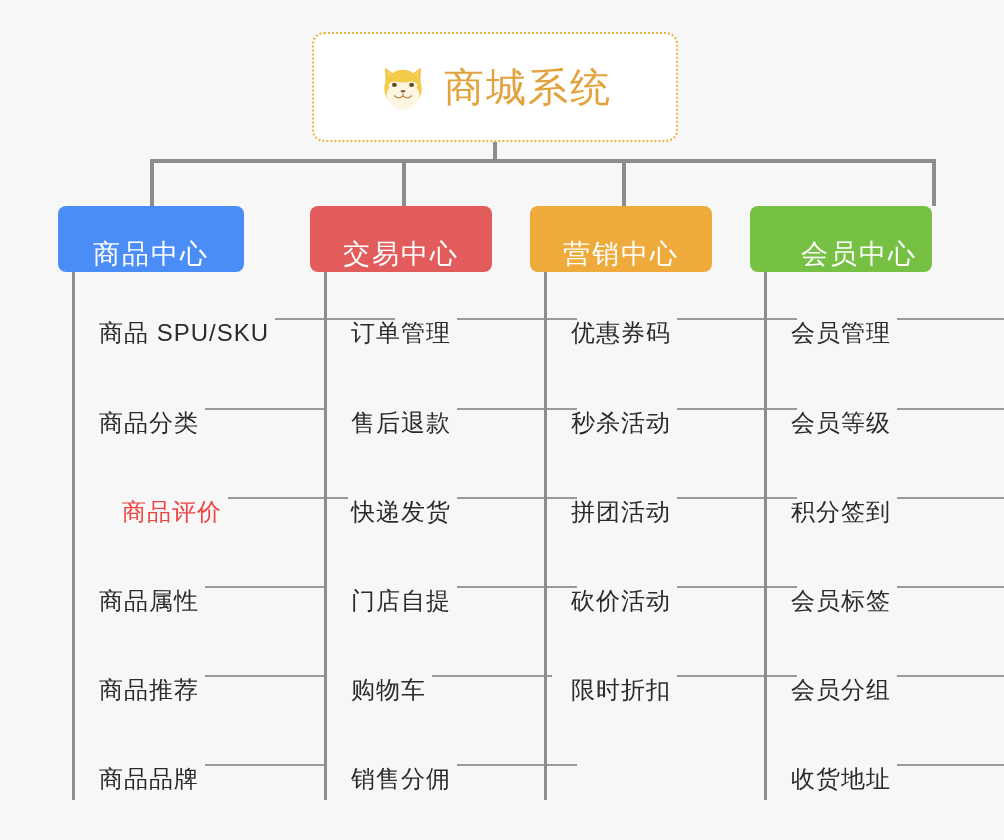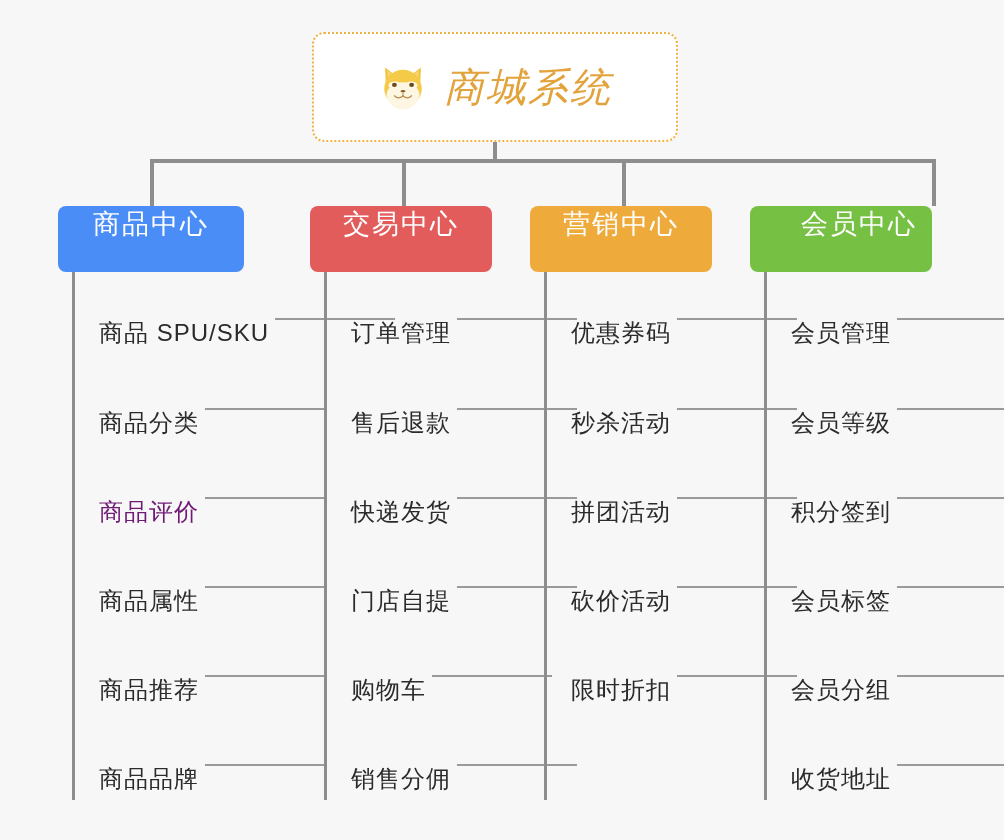--- a/index.html
+++ b/index.html
@@ -30,21 +30,20 @@
     width: 366px;
     height: 110px;
     box-sizing: border-box;
     background: #ffffff;
     border: 2px dotted #f0b343;
     border-radius: 12px;
     display: flex;
     align-items: center;
     justify-content: center;
     gap: 16px;
-    font-style: italic;
   }
   .root-title {
     font-size: 40px;
     line-height: 1;
     color: #e3a33c;
     letter-spacing: 2px;
     white-space: nowrap;
   }
   .dog-icon {
     width: 50px;
@@ -61,21 +60,21 @@
   .conn-v { width: 4px; }
   .conn-h { height: 4px; }
 
   
   .cat-box {
     position: absolute;
     height: 66px;
     box-sizing: border-box;
     border-radius: 8px;
     display: flex;
-    align-items: flex-start;
+    align-items: flex-end;
     justify-content: center;
     color: #ffffff;
     font-size: 27px;
     letter-spacing: 2px;
     white-space: nowrap;
   }
 
   
   .trunk {
     position: absolute;
@@ -155,21 +154,21 @@
 
   <div class="leaf" style="left:93px; top:318px;">
     <span class="leaf-label" style="color: rgb(43, 43, 43);">商品 SPU/SKU</span>
     <span class="leaf-underline" style="background: rgb(154, 154, 154);"></span>
   </div>
   <div class="leaf" style="left:93px; top:408px;">
     <span class="leaf-label" style="color: rgb(43, 43, 43);">商品分类</span>
     <span class="leaf-underline" style="background: rgb(154, 154, 154);"></span>
   </div>
   <div class="leaf" style="left:93px; top:497px;">
-    <span class="leaf-label" style="color: #701a75;">商品评价</span>
+    <span class="leaf-label" style="color: #ef4444; margin-left: 23px;">商品评价</span>
     <span class="leaf-underline" style="background: rgb(154, 154, 154);"></span>
   </div>
   <div class="leaf" style="left:93px; top:586px;">
     <span class="leaf-label" style="color: rgb(43, 43, 43);">商品属性</span>
     <span class="leaf-underline" style="background: rgb(154, 154, 154);"></span>
   </div>
   <div class="leaf" style="left:93px; top:675px;">
     <span class="leaf-label" style="color: rgb(43, 43, 43);">商品推荐</span>
     <span class="leaf-underline" style="background: rgb(154, 154, 154);"></span>
   </div>

